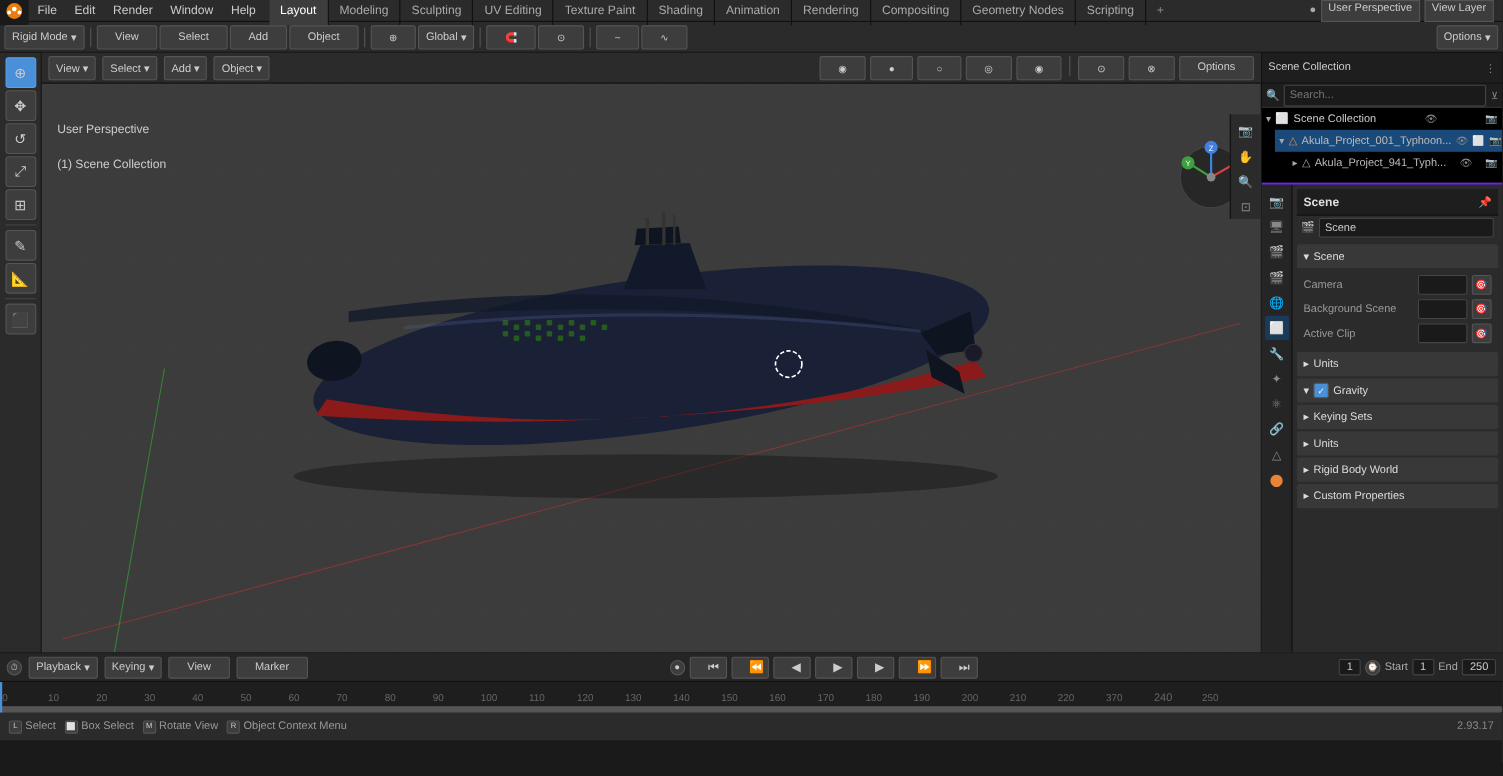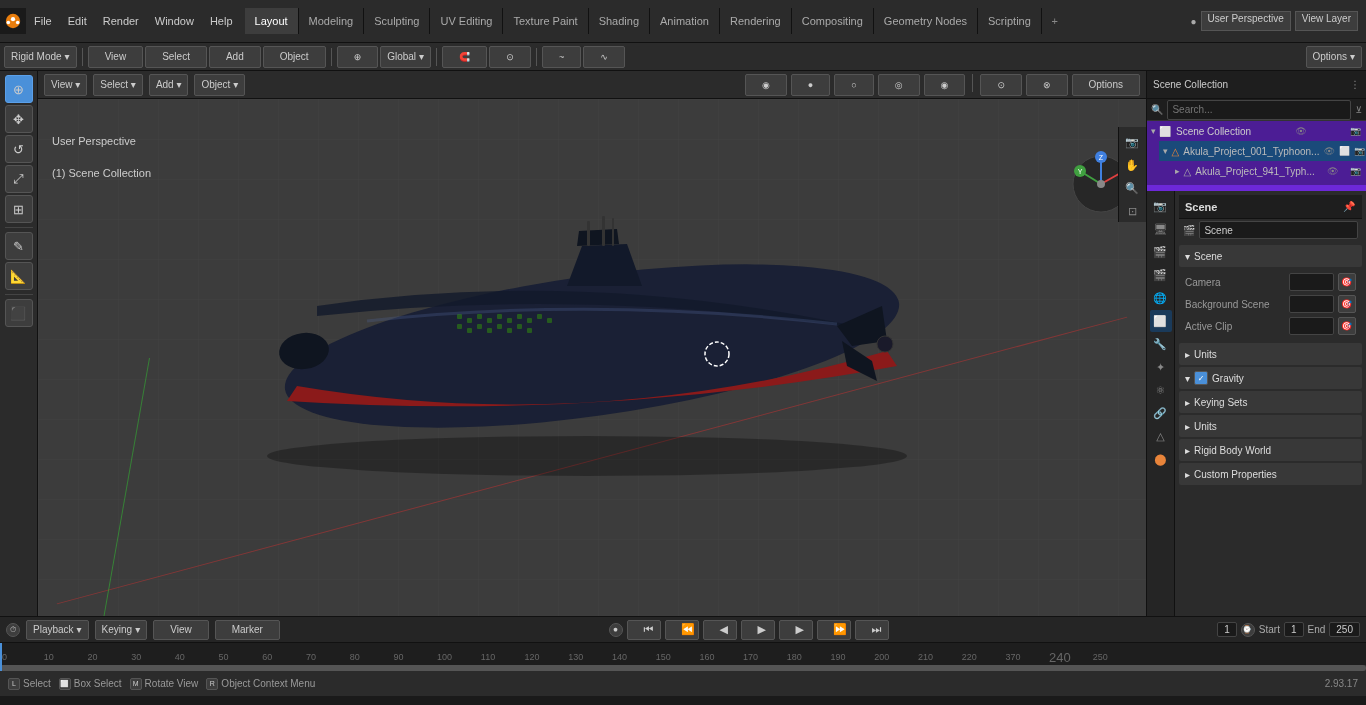--- a/index.html
+++ b/index.html
@@ -1,20 +1,20 @@
 <!DOCTYPE html>
 <html><head>
   <meta charset="utf-8">
   <style>
     * { margin: 0; padding: 0; box-sizing: border-box; }
     body { width: 1366px; height: 705px; background: #1a1a1a; font-family: 'Segoe UI', Arial, sans-serif; font-size: 11px; color: #cccccc; overflow: hidden; }
 
     
     #top-menu {
-      width: 100%; height: 43px; background: #2b2b2b; display: flex; align-items: center;
+      width: 100%; height: 20px; background: #2b2b2b; display: flex; align-items: center;
       border-bottom: 1px solid #111;
     }
     .blender-logo { width: 26px; height: 26px; background: #1a1a1a; display: flex; align-items: center; justify-content: center; }
     .menu-item { padding: 0 8px; height: 26px; line-height: 26px; cursor: pointer; font-size: 11px; color: #ccc; }
     .workspace-tabs { display: flex; align-items: center; margin-left: 4px; }
     .workspace-tab { padding: 0 10px; height: 26px; line-height: 26px; font-size: 11px; color: #aaa; cursor: pointer; border-right: 1px solid #111; }
     .workspace-tab.active { background: #3d3d3d; color: #fff; }
     .plus-tab { width: 26px; text-align: center; color: #888; cursor: pointer; }
     .right-menu { margin-left: auto; display: flex; align-items: center; }
     .scene-selector { background: #3d3d3d; border: 1px solid #555; padding: 1px 6px; color: #ccc; font-size: 11px; height: 20px; }
@@ -69,21 +69,21 @@
     #right-icons {
       position: absolute; right: 0; top: 28px; width: 28px; background: #2b2b2b;
       display: flex; flex-direction: column; align-items: center; padding-top: 4px; gap: 1px; border-left: 1px solid #111;
     }
     .rp-icon { width: 22px; height: 22px; display: flex; align-items: center; justify-content: center; cursor: pointer; color: #888; font-size: 11px; border-radius: 2px; }
 
     
     #right-panel { width: 220px; background: #2b2b2b; border-left: 1px solid #111; display: flex; flex-direction: column; }
 
     
-    #outliner { height: 120px; background: #4c1d95; border-bottom: 6px solid #6d28d9; overflow: hidden; }
+    #outliner { height: 120px; background: #000000; border-bottom: 2px solid #6d28d9; overflow: hidden; }
     .outliner-search { width: 100%; height: 22px; background: #1e1e1e; border-bottom: 1px solid #333; display: flex; align-items: center; padding: 0 4px; gap: 4px; }
     .outliner-item { height: 20px; display: flex; align-items: center; padding: 0 4px; font-size: 10px; color: #bbb; cursor: pointer; gap: 4px; }
     .outliner-item.selected { background: #1a4a7a; }
     .ol-indent { margin-left: 12px; }
     .ol-eye { margin-left: auto; color: #888; font-size: 9px; }
 
     
     #properties-panel { flex: 1; background: #2b2b2b; overflow-y: auto; display: flex; }
     #prop-sidebar-icons { width: 28px; background: #252525; display: flex; flex-direction: column; align-items: center; padding-top: 4px; gap: 1px; border-right: 1px solid #111; }
     .prop-icon { width: 22px; height: 22px; display: flex; align-items: center; justify-content: center; cursor: pointer; color: #888; font-size: 11px; border-radius: 2px; }
@@ -530,21 +530,21 @@
       <span style="position:absolute;left:44.8%;font-size:9px;color:#666;">140</span>
       <span style="position:absolute;left:48%;font-size:9px;color:#666;">150</span>
       <span style="position:absolute;left:51.2%;font-size:9px;color:#666;">160</span>
       <span style="position:absolute;left:54.4%;font-size:9px;color:#666;">170</span>
       <span style="position:absolute;left:57.6%;font-size:9px;color:#666;">180</span>
       <span style="position:absolute;left:60.8%;font-size:9px;color:#666;">190</span>
       <span style="position:absolute;left:64%;font-size:9px;color:#666;">200</span>
       <span style="position:absolute;left:67.2%;font-size:9px;color:#666;">210</span>
       <span style="position:absolute;left:70.4%;font-size:9px;color:#666;">220</span>
       <span style="position:absolute;left:73.6%;font-size:9px;color:#666;">370</span>
-      <span style="position:absolute;left:76.8%;font-size:13px;color:#666;">240</span>
+      <span style="position:absolute;left:76.8%;font-size:10px;color:#666;">240</span>
       <span style="position:absolute;left:80%;font-size:9px;color:#666;">250</span>
     </div>
 
     <div style="position:absolute;bottom:0;left:0;right:0;height:6px;background:#333;">
       <div style="position:absolute;left:0;width:100%;height:100%;background:#555;border-radius:3px;"></div>
     </div>
   </div>
 </div>
 
 <div id="status-bar">

